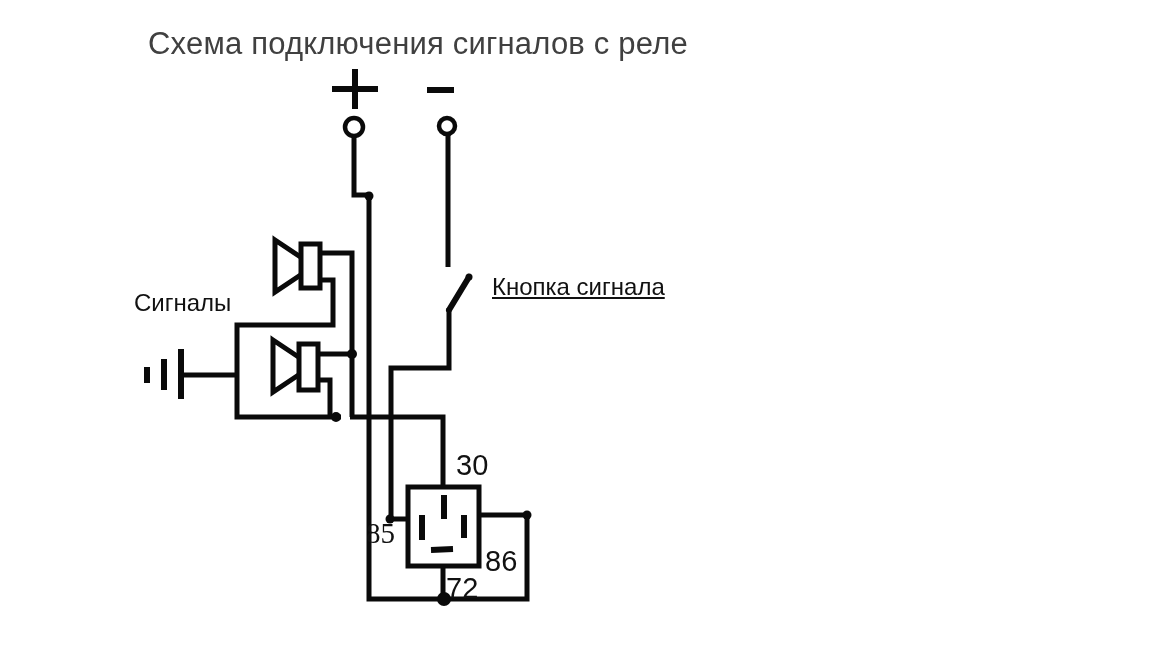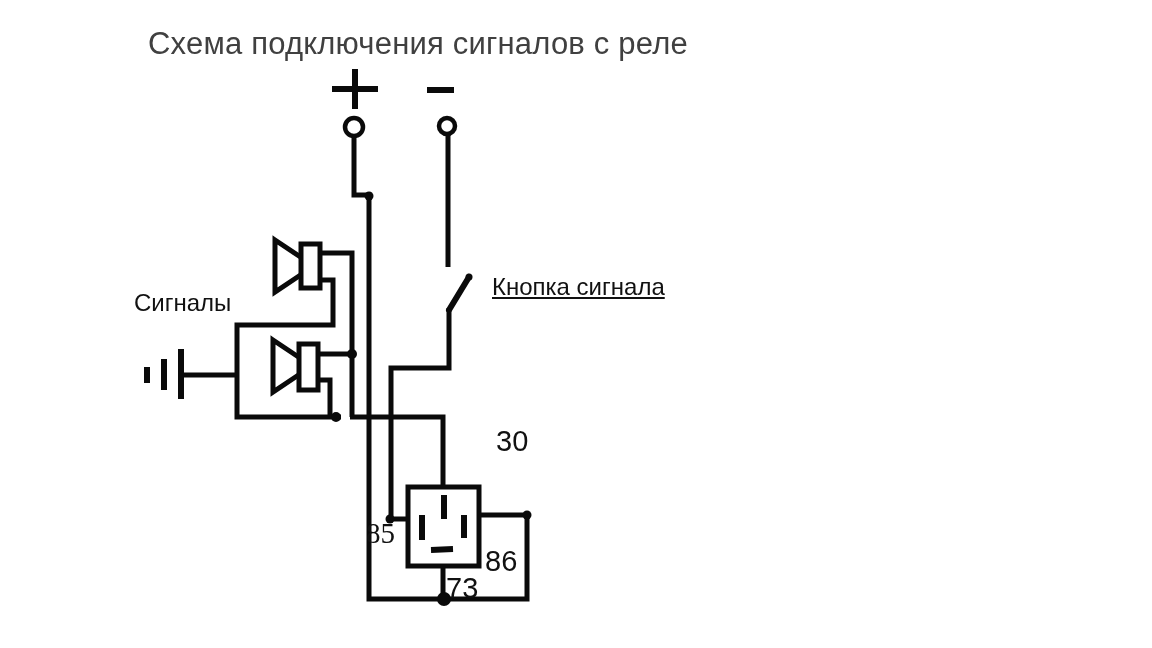--- a/index.html
+++ b/index.html
@@ -36,21 +36,21 @@
     white-space: nowrap;
   }
   .lbl-horns   { left: 134px; top: 265px; margin-top: 24px; }
   .lbl-button  { left: 492px; top: 273px; text-decoration: underline; }
   .pin {
     position: absolute;
     font-size: 29px;
     color: #111111;
     white-space: nowrap;
   }
-  .pin-30 { left: 456px; top: 425px; margin-left: 40px; }
+  .pin-30 { left: 456px; top: 449px; }
   .pin-85 { left: 366px; top: 517px; font-family: Liberation Serif, serif; }
   .pin-86 { left: 485px; top: 520px; margin-top: 25px; }
   .pin-87 { left: 446px; top: 572px; }
 </style>
 </head>
 <body>
 
 <div class="stage">
 
   <div class="diagram-title">Схема подключения сигналов с реле</div>
@@ -138,15 +138,15 @@
       <circle cx="469" cy="277" r="3.5"></circle>
     </g>
   </svg>
 
   <div class="lbl lbl-horns">Сигналы</div>
   <div class="lbl lbl-button">Кнопка сигнала</div>
 
   <div class="pin pin-30">30</div>
   <div class="pin pin-85">85</div>
   <div class="pin pin-86">86</div>
-  <div class="pin pin-87">73</div>
+  <div class="pin pin-87">72</div>
 
 </div>
 
 </body></html>

